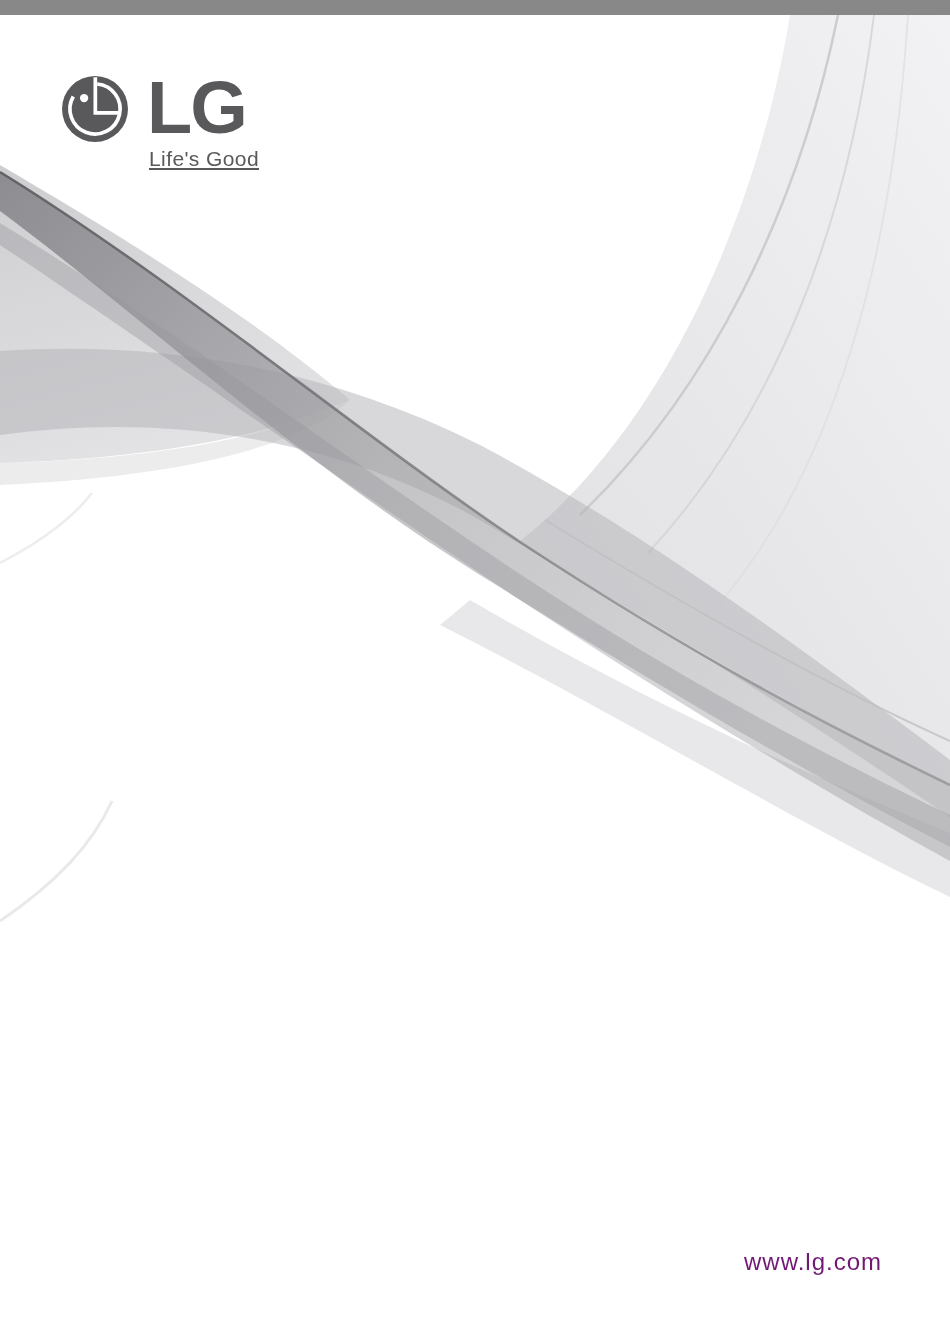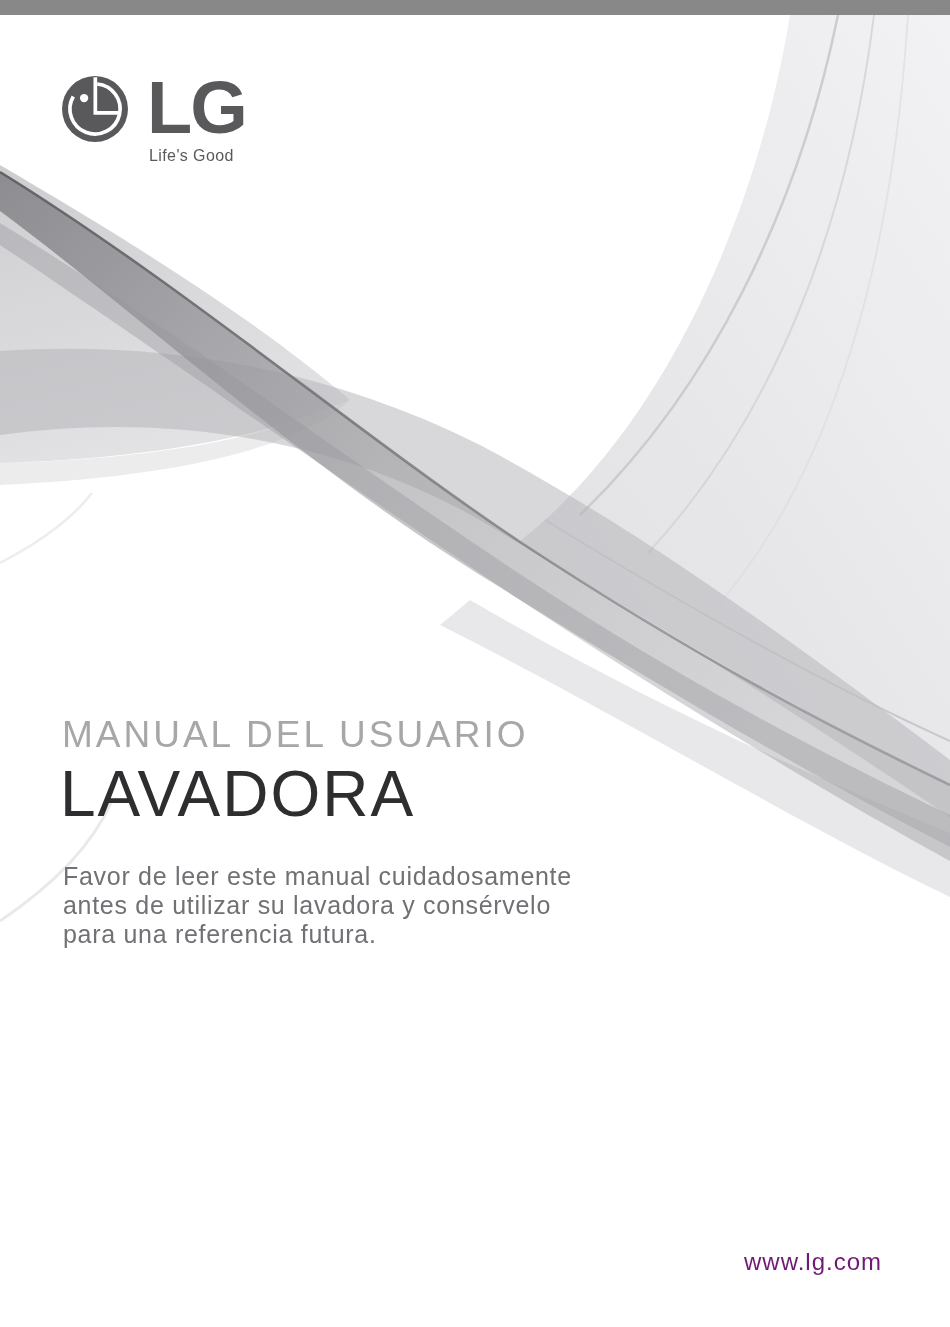--- a/index.html
+++ b/index.html
@@ -20,22 +20,22 @@
     position:absolute;left:62px;top:55px;
     display:flex;align-items:flex-start;gap:19px;
   }
   .brand-symbol{width:66px;height:66px;margin-top:6px;flex:0 0 auto;}
   .brand-text{display:flex;flex-direction:column;}
   .brand-lg{
     font-size:74px;font-weight:bold;line-height:0.92;
     letter-spacing:-2px;color:#59595c;margin-top:4px;
   }
   .brand-tagline{
-    font-size:16px;color:#59595c;letter-spacing:0.4px;
-    margin-top:5px;margin-left:2px;
+    font-size:21px;color:#59595c;letter-spacing:0.4px;
+    margin-top:5px;margin-left:2px;text-decoration:underline;
   }
   
   .cover-text{position:absolute;left:62px;top:700px;}
   .doc-type{
     margin:0;font-size:37px;font-weight:normal;
     letter-spacing:3px;color:#a7a7a9;line-height:1.1;
   }
   .product-title{
     margin:6px 0 0 -2px;font-size:64px;font-weight:400;
     letter-spacing:2px;color:#2e2e31;line-height:1.0;
@@ -103,25 +103,16 @@
       <circle cx="33.5" cy="33.5" r="6.3" fill="#ffffff"></circle>
       <path d="M50.5 2 L50.5 56 L86 56" stroke="#ffffff" stroke-width="5.6" fill="none"></path>
       <path d="M53.3 12.1 A38 38 0 1 1 17.1 31" stroke="#ffffff" stroke-width="5.6" fill="none"></path>
     </svg>
     <div class="brand-text">
       <div class="brand-lg">LG</div>
       <div class="brand-tagline">Life's Good</div>
     </div>
   </header>
 
-  <main class="cover-text">
-    <h2 class="doc-type">MANUAL DEL USUARIO</h2>
-    <h1 class="product-title">LAVADORA</h1>
-    <p class="intro">
-      <span>Favor de leer este manual cuidadosamente</span><br>
-      <span>antes de utilizar su lavadora y consérvelo</span><br>
-      <span>para una referencia futura.</span>
-    </p>
-  </main>
 
   <div class="site">www.lg.com</div>
 
 </div>
 
 </body></html>

